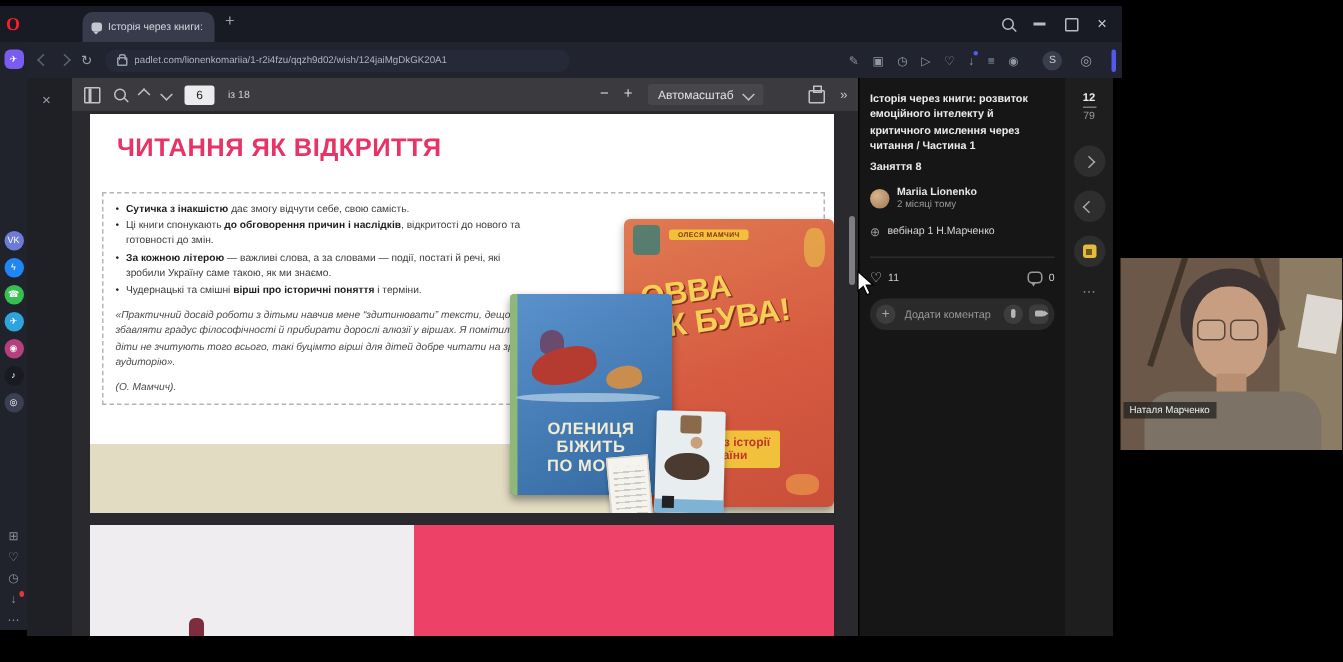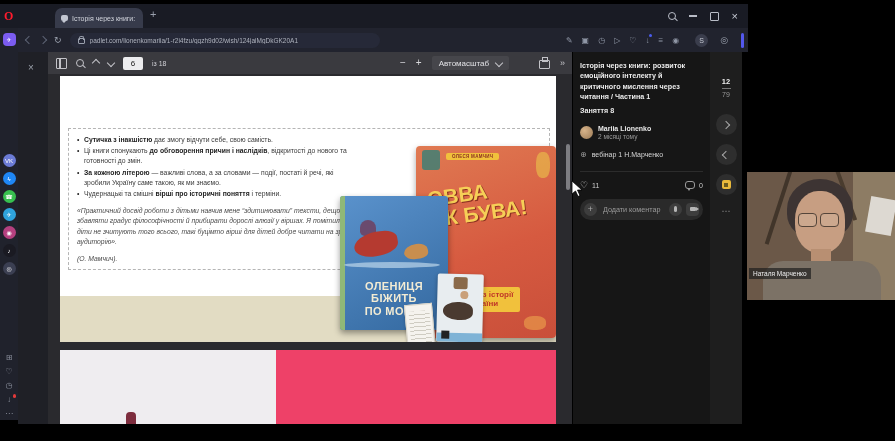--- a/index.html
+++ b/index.html
@@ -167,21 +167,21 @@
   .cbtn{width:13px;height:13px;border-radius:50%;background:#3d3d3d;display:flex;align-items:center;
       justify-content:center;flex:0 0 auto;}
   .cbtn.sq{border-radius:4px;}
   .mic-i{width:3px;height:6px;background:#b5b5b5;border-radius:1.5px;}
   .cam-i{width:6px;height:4px;background:#b5b5b5;border-radius:1px;position:relative;}
   .cam-i::after{content:'';position:absolute;right:-3px;top:0;border-top:2px solid transparent;
       border-bottom:2px solid transparent;border-left:3px solid #b5b5b5;}
 
   
   .rail{position:absolute;left:710px;top:48px;width:32px;height:372px;background:#1e1e1e;text-align:center;}
-  .r-cur{margin-top:25px;font-size:7.5px;font-weight:700;color:#eee;}
+  .r-cur{margin-top:8px;font-size:7.5px;font-weight:700;color:#eee;}
   .r-line{width:9px;height:1px;background:#777;margin:2px auto;}
   .r-tot{font-size:7px;color:#999;}
   .r-btn{width:21px;height:21px;border-radius:50%;background:#2e2e2e;margin:9px auto 0;display:flex;
       align-items:center;justify-content:center;}
   .r-btn.first{margin-top:16px;}
   .ysq{width:9px;height:9px;background:#e8b93c;border-radius:2px;position:relative;}
   .ysq::after{content:'';position:absolute;left:2.5px;top:2.5px;width:4px;height:4px;background:#6a5a1e;}
   .r-more{margin-top:12px;font-size:9px;color:#888;line-height:9px;}
 
   
@@ -288,20 +288,21 @@
         </div>
         <div class="tb-right">
           <span class="i-print"></span>
           <span class="expand">»</span>
         </div>
       </div>
 
       <div class="pdfc">
 
         <div class="page p6">
+          <div class="s-title">ЧИТАННЯ ЯК ВІДКРИТТЯ</div>
           <div class="dashed">
             <ul class="bullets">
                 <li><b>Сутичка з інакшістю</b><span> дає змогу відчути себе, свою самість.</span></li>
                 <li><span>Ці книги спонукають </span><b>до обговорення причин і наслідків</b><span>, відкритості до нового та готовності до змін.</span></li>
                 <li><b>За кожною літерою</b><span> — важливі слова, а за словами — події, постаті й речі, які зробили Україну саме такою, як ми знаємо.</span></li>
                 <li><span>Чудернацькі та смішні </span><b>вірші про історичні поняття</b><span> і терміни.</span></li>
               </ul>
             <div class="quote">«Практичний досвід роботи з дітьми навчив мене “здитинювати” тексти, дещо збавляти градус філософічності й прибирати дорослі алюзії у віршах. Я помітила, що діти не зчитують того всього, такі буцімто вірші для дітей добре читати на зрілу аудиторію».</div>
             <div class="qauth">(О. Мамчич).</div>
           </div>

